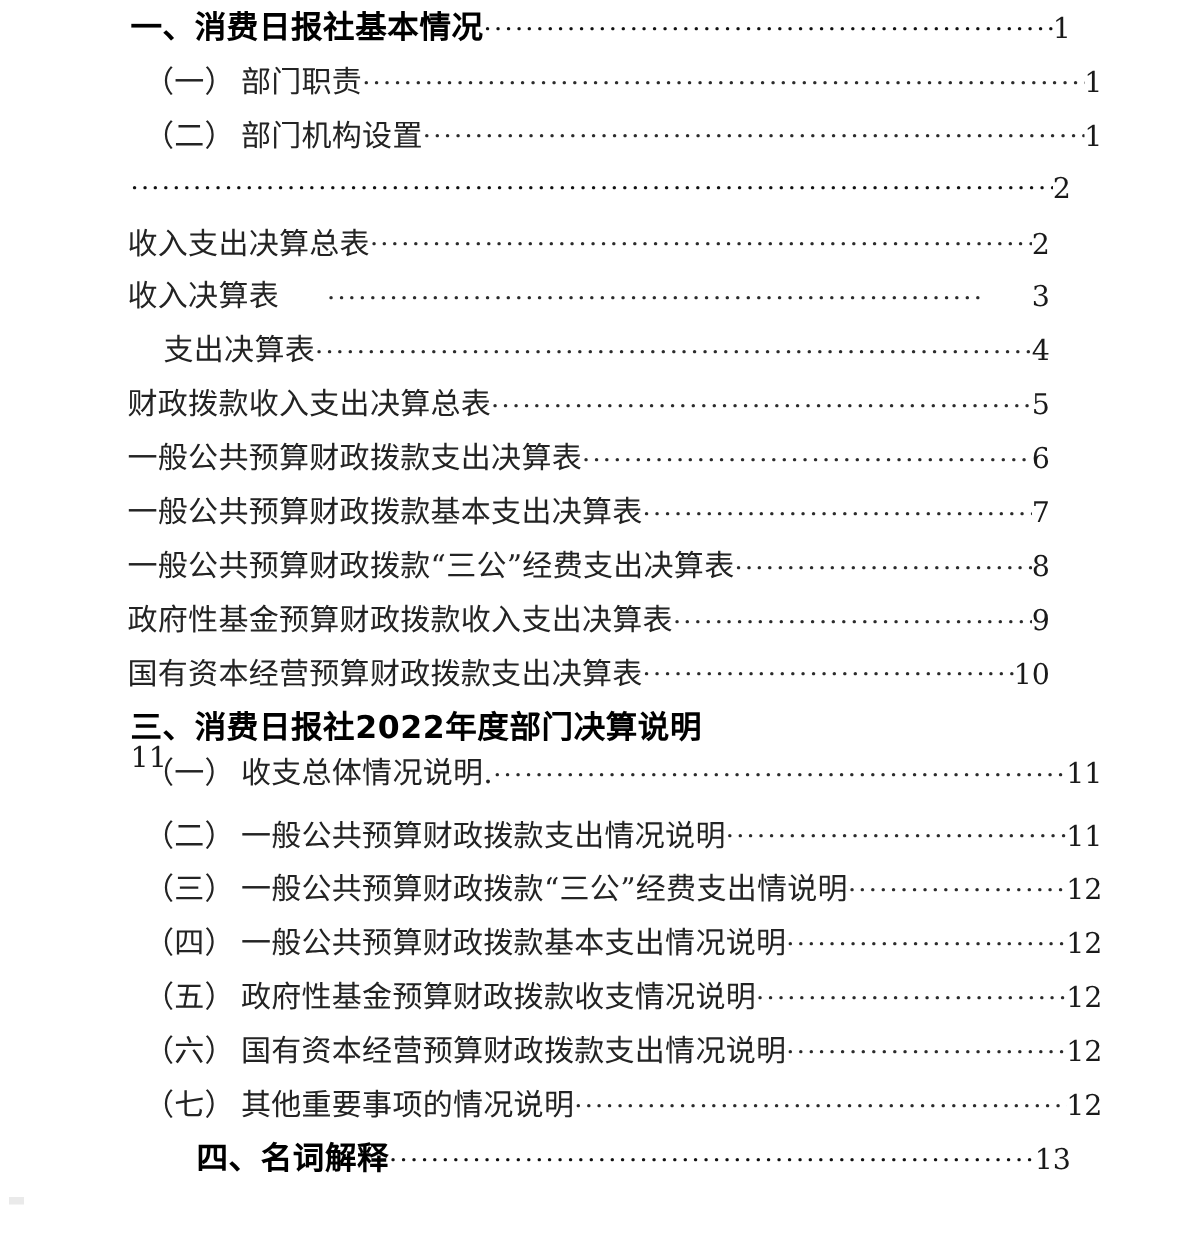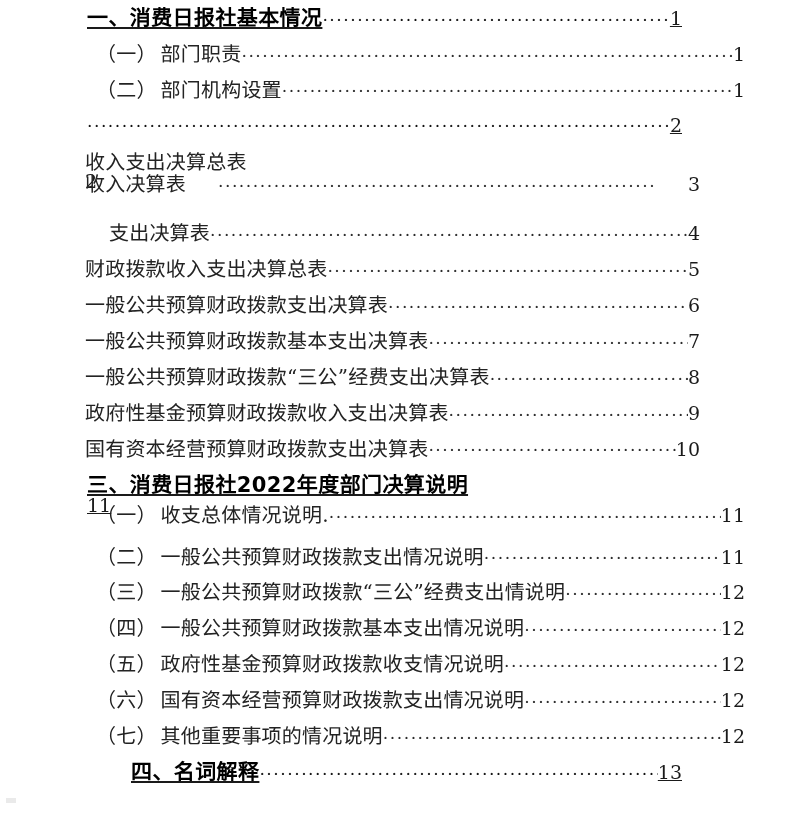--- a/index.html
+++ b/index.html
@@ -94,40 +94,39 @@
     font-family: "DejaVu Serif", "Liberation Serif", serif;
     text-align: right;
     color: #1a1a1a;
   }
 
   
 
   
   .lvl-1 {
     padding-left: 87px;
-    padding-right: 103px;
-    text-decoration: underline;
+    padding-right: 71px;
   }
   .lvl-1 .entry-title {
     font-family: "DejaVu Sans", "Liberation Sans", sans-serif;
     font-weight: 700;
     font-size: 21px;
     letter-spacing: .4px;
     color: #000000;
   }
   .lvl-1 .leader::after { color: #111111; }
   .lvl-1 .entry-page {
     font-weight: 400;
     font-size: 19px;
   }
 
   
   .lvl-2 {
     padding-left: 96px;
-    padding-right: 40px;
+    padding-right: 50px;
   }
   .lvl-2 .entry-title {
     font-family: "DejaVu Serif", "Liberation Serif", serif;
     font-weight: 400;
     font-size: 20px;
     color: #232323;
   }
 
   
   .lvl-table {
@@ -164,26 +163,26 @@
       </li>
       <li class="toc-entry lvl-2" style="top: 79.8px;">
         <span class="entry-title"><span>（二）</span><span class="paren-gap"></span><span>部门机构设置</span></span>
         <span class="leader"></span>
         <span class="entry-page">1</span>
       </li>
       <li class="toc-entry lvl-1" style="top: 115.7px;">
         <span class="leader"></span>
         <span class="entry-page">2</span>
       </li>
-      <li class="toc-entry lvl-table" style="top: 151.6px; flex-direction: column;">
+      <li class="toc-entry lvl-table" style="top: 151.6px;">
         <span class="entry-title">收入支出决算总表</span>
         <span class="leader"></span>
         <span class="entry-page">2</span>
       </li>
-      <li class="toc-entry lvl-table" style="top: 174px; gap: 32px;">
+      <li class="toc-entry lvl-table" style="top: 187px; gap: 32px;">
         <span class="entry-title">收入决算表</span>
         <span class="leader"></span>
         <span class="entry-page">3</span>
       </li>
       <li class="toc-entry lvl-table" style="top: 223.4px; margin-left: 24px;">
         <span class="entry-title">支出决算表</span>
         <span class="leader"></span>
         <span class="entry-page">4</span>
       </li>
       <li class="toc-entry lvl-table" style="top: 259.3px;">

